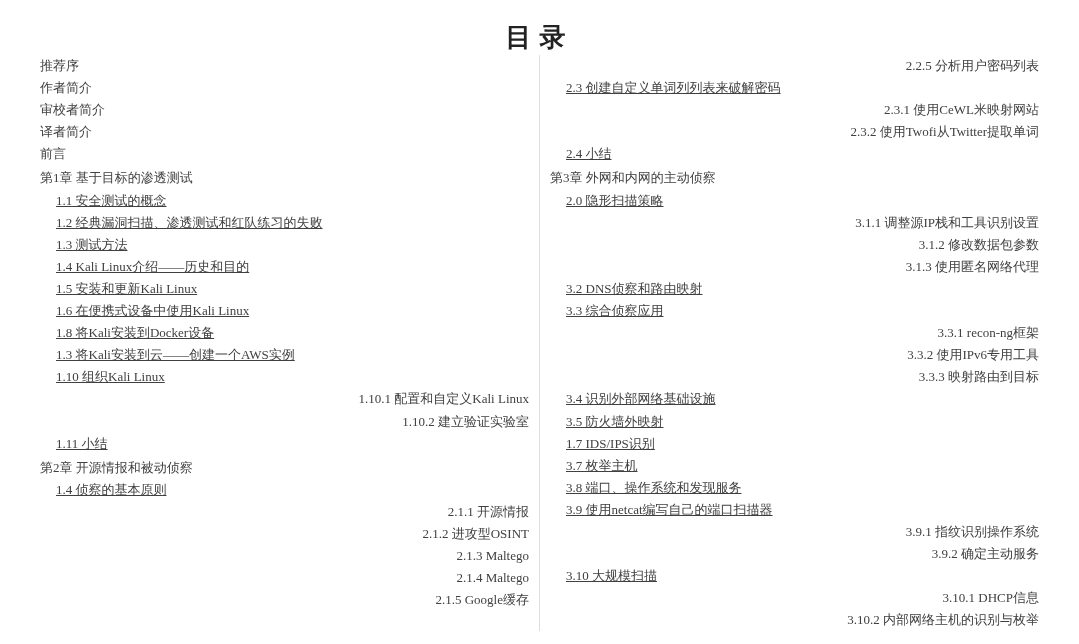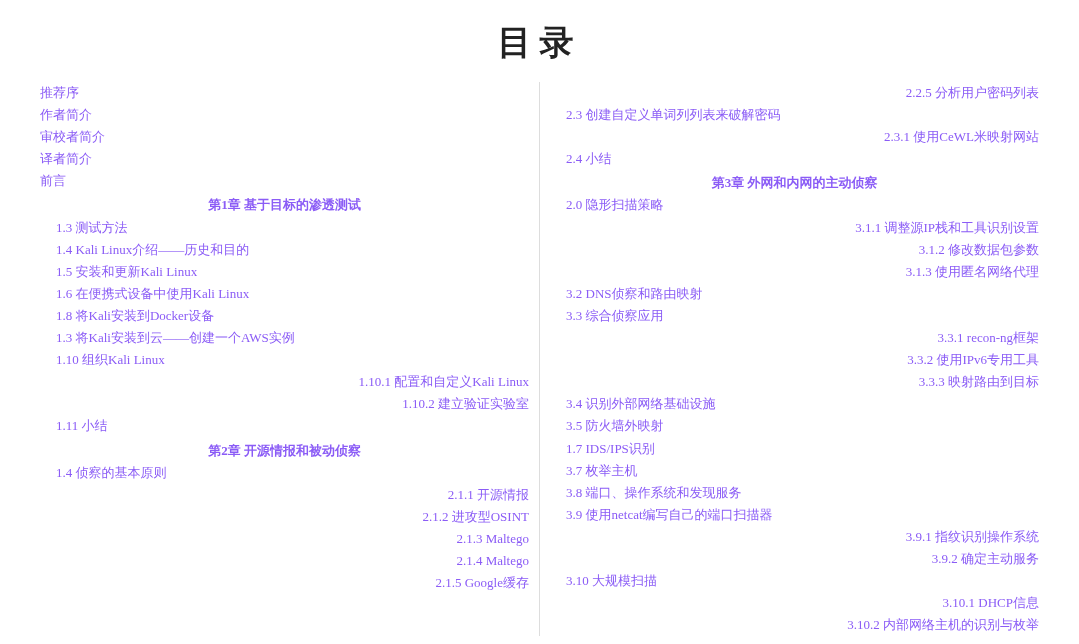--- a/index.html
+++ b/index.html
@@ -9,52 +9,51 @@
       font-size: 13px;
       color: #222;
       width: 1079px;
       min-height: 644px;
       display: flex;
       flex-direction: column;
       align-items: center;
       padding: 20px 30px;
     }
     h1 {
-      font-size: 34px;
+      font-size: 26px;
       font-weight: bold;
       text-align: center;
-      margin-bottom: 16px;
       letter-spacing: 8px;
     }
     .toc-container {
       display: flex;
       width: 100%;
       gap: 0;
     }
     .toc-col {
       flex: 1;
       padding: 0 10px;
       line-height: 1.7;
     }
     .toc-col:first-child {
       border-right: 1px solid #ddd;
     }
     .toc-item {
       display: block;
-      color: #8b5cf6;
+      color: #404040;
       text-decoration: none;
       white-space: nowrap;
     }
     .toc-item.chapter {
-      font-weight: bold;
+      font-weight: normal;
       margin-top: 2px;
-      text-align: center;
     }
     .toc-item.section {
       padding-left: 16px;
+      text-decoration: underline;
     }
     .toc-item.subsection {
       padding-left: 32px;
       text-align: right;
     }
     .toc-item.plain {
       padding-left: 0;
     }
   </style>
 </head>
@@ -63,20 +62,22 @@
 <h1>目录</h1>
 
 <div class="toc-container">
   <div class="toc-col" id="left-col">
       <span class="toc-item plain">推荐序</span>
       <span class="toc-item plain">作者简介</span>
       <span class="toc-item plain">审校者简介</span>
       <span class="toc-item plain">译者简介</span>
       <span class="toc-item plain">前言</span>
       <span class="toc-item chapter">第1章   基于目标的渗透测试</span>
+      <span class="toc-item section">1.1   安全测试的概念</span>
+      <span class="toc-item section">1.2   经典漏洞扫描、渗透测试和红队练习的失败</span>
       <span class="toc-item section">1.3   测试方法</span>
       <span class="toc-item section">1.4   Kali   Linux介绍——历史和目的</span>
       <span class="toc-item section">1.5   安装和更新Kali   Linux</span>
       <span class="toc-item section">1.6   在便携式设备中使用Kali   Linux</span>
       <span class="toc-item section">1.8   将Kali安装到Docker设备</span>
       <span class="toc-item section">1.3   将Kali安装到云——创建一个AWS实例</span>
       <span class="toc-item section">1.10   组织Kali   Linux</span>
       <span class="toc-item subsection">1.10.1   配置和自定义Kali   Linux</span>
       <span class="toc-item subsection">1.10.2   建立验证实验室</span>
       <span class="toc-item section">1.11   小结</span>
@@ -85,20 +86,21 @@
       <span class="toc-item subsection">2.1.1   开源情报</span>
       <span class="toc-item subsection">2.1.2   进攻型OSINT</span>
       <span class="toc-item subsection">2.1.3   Maltego</span>
       <span class="toc-item subsection">2.1.4   Maltego</span>
       <span class="toc-item subsection">2.1.5   Google缓存</span>
     </div>
   <div class="toc-col" id="right-col">
       <span class="toc-item subsection">2.2.5   分析用户密码列表</span>
       <span class="toc-item section">2.3   创建自定义单词列列表来破解密码</span>
       <span class="toc-item subsection">2.3.1   使用CeWL米映射网站</span>
+      <span class="toc-item subsection">2.3.2   使用Twofi从Twitter提取单词</span>
       <span class="toc-item section">2.4   小结</span>
       <span class="toc-item chapter">第3章   外网和内网的主动侦察</span>
       <span class="toc-item section">2.0   隐形扫描策略</span>
       <span class="toc-item subsection">3.1.1   调整源IP栈和工具识别设置</span>
       <span class="toc-item subsection">3.1.2   修改数据包参数</span>
       <span class="toc-item subsection">3.1.3   使用匿名网络代理</span>
       <span class="toc-item section">3.2   DNS侦察和路由映射</span>
       <span class="toc-item section">3.3   综合侦察应用</span>
       <span class="toc-item subsection">3.3.1   recon-ng框架</span>
       <span class="toc-item subsection">3.3.2   使用IPv6专用工具</span>

